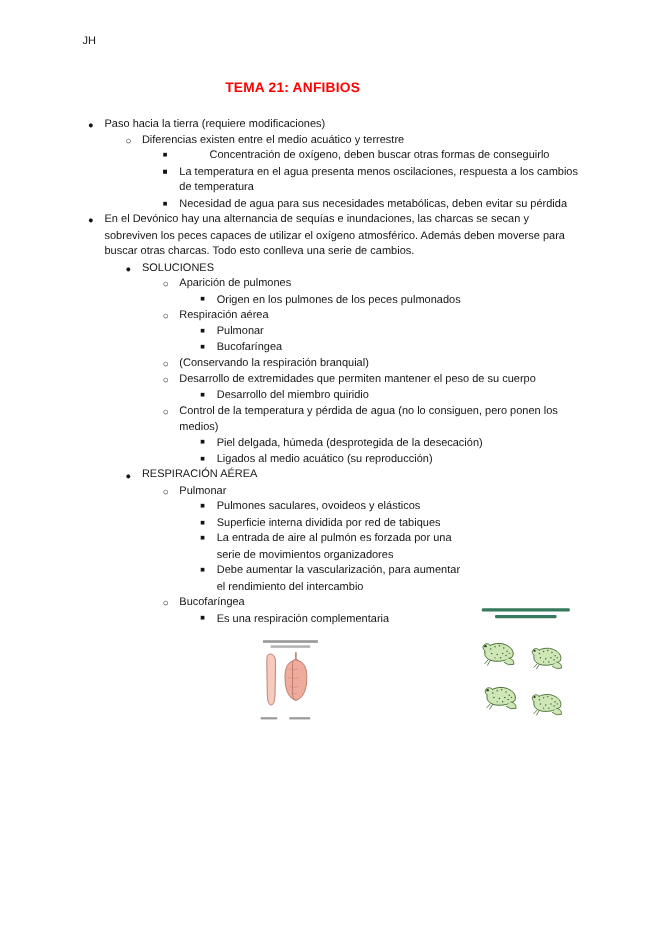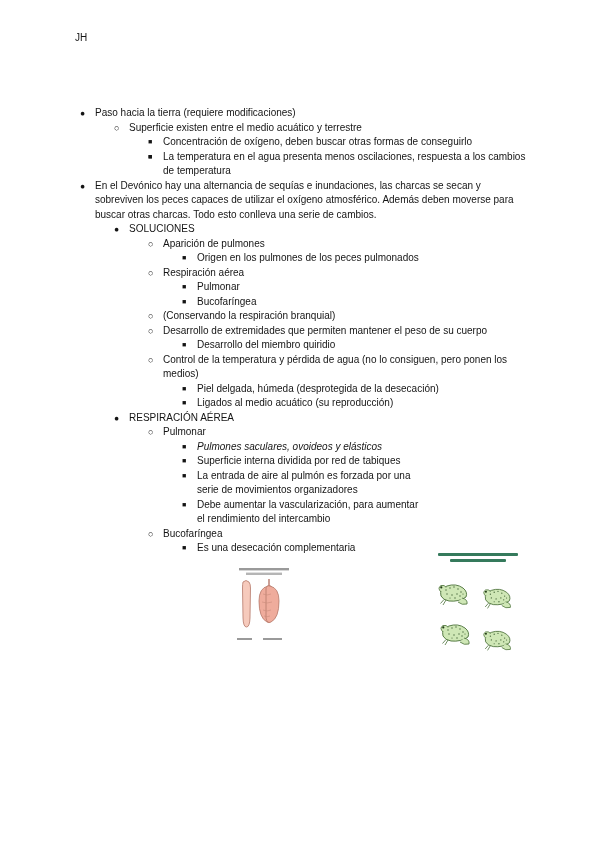--- a/index.html
+++ b/index.html
@@ -23,49 +23,51 @@
   .figure-frogs { position:absolute; left:430px; top:547px; width:96px; height:118px; }
   .figure-lungs { margin-top:10px; margin-left:150px; width:78px; height:80px; }
 </style>
 </head>
 <body>
 
 <div class="page">
 
   <div class="doc-header">JH</div>
 
+  <div class="doc-title" style="color: rgb(255, 0, 0);">TEMA 21: ANFIBIOS</div>
 
   <div class="outline" id="outline">
 
   <div class="item" style="padding-left: 20px;"><span class="marker m-disc" style="left: 5px;">●</span><span>Paso hacia la tierra (requiere modificaciones)</span></div>
-      <div class="item" style="padding-left: 54px;"><span class="marker m-circle" style="left: 39px;">○</span><span>Superficie existen entre el medio acuático y terrestre</span></div>
-      <div class="item" style="padding-left: 88px;"><span class="marker m-square" style="left: 73px;">■</span><span>Concentración de oxígeno, deben buscar otras formas de conseguirlo</span></div>
+      <div class="item" style="padding-left: 54px;"><span class="marker m-circle" style="left: 39px;">○</span><span>Diferencias existen entre el medio acuático y terrestre</span></div>
+      <div class="item" style="padding-left: 88px; text-align: center;"><span class="marker m-square" style="left: 73px;">■</span><span>Concentración de oxígeno, deben buscar otras formas de conseguirlo</span></div>
       <div class="item" style="padding-left: 88px;"><span class="marker m-square" style="left: 73px;">■</span></div>
       <div class="item" style="padding-left: 88px;"><span class="marker m-square" style="left: 73px;">■</span><span>La temperatura en el agua presenta menos oscilaciones, respuesta a los cambios de temperatura</span></div>
+      <div class="item" style="padding-left: 88px;"><span class="marker m-square" style="left: 73px;">■</span><span>Necesidad de agua para sus necesidades metabólicas, deben evitar su pérdida</span></div>
       <div class="item" style="padding-left: 20px;"><span class="marker m-disc" style="left: 5px;">●</span><span>En el Devónico hay una alternancia de sequías e inundaciones, las charcas se secan y sobreviven los peces capaces de utilizar el oxígeno atmosférico. Además deben moverse para buscar otras charcas. Todo esto conlleva una serie de cambios.</span></div>
       <div class="item" style="padding-left: 54px;"><span class="marker m-disc" style="left: 39px;">●</span><span>SOLUCIONES</span></div>
       <div class="item" style="padding-left: 88px;"><span class="marker m-circle" style="left: 73px;">○</span><span>Aparición de pulmones</span></div>
       <div class="item" style="padding-left: 122px;"><span class="marker m-square" style="left: 107px;">■</span><span>Origen en los pulmones de los peces pulmonados</span></div>
       <div class="item" style="padding-left: 88px;"><span class="marker m-circle" style="left: 73px;">○</span><span>Respiración aérea</span></div>
       <div class="item" style="padding-left: 122px;"><span class="marker m-square" style="left: 107px;">■</span><span>Pulmonar</span></div>
       <div class="item" style="padding-left: 122px;"><span class="marker m-square" style="left: 107px;">■</span><span>Bucofaríngea</span></div>
       <div class="item" style="padding-left: 88px;"><span class="marker m-circle" style="left: 73px;">○</span><span>(Conservando la respiración branquial)</span></div>
       <div class="item" style="padding-left: 88px;"><span class="marker m-circle" style="left: 73px;">○</span><span>Desarrollo de extremidades que permiten mantener el peso de su cuerpo</span></div>
       <div class="item" style="padding-left: 122px;"><span class="marker m-square" style="left: 107px;">■</span><span>Desarrollo del miembro quiridio</span></div>
       <div class="item" style="padding-left: 88px;"><span class="marker m-circle" style="left: 73px;">○</span><span>Control de la temperatura y pérdida de agua (no lo consiguen, pero ponen los medios)</span></div>
       <div class="item" style="padding-left: 122px;"><span class="marker m-square" style="left: 107px;">■</span><span>Piel delgada, húmeda (desprotegida de la desecación)</span></div>
       <div class="item" style="padding-left: 122px;"><span class="marker m-square" style="left: 107px;">■</span><span>Ligados al medio acuático (su reproducción)</span></div>
       <div class="item" style="padding-left: 54px;"><span class="marker m-disc" style="left: 39px;">●</span><span>RESPIRACIÓN AÉREA</span></div>
       <div class="item" style="padding-left: 88px;"><span class="marker m-circle" style="left: 73px;">○</span><span>Pulmonar</span></div>
-      <div class="item narrow" style="padding-left: 122px; font-style: italic;"><span class="marker m-square" style="left: 107px;">■</span><span>Pulmones saculares, ovoideos y elásticos</span></div>
+      <div class="item narrow" style="padding-left: 122px;"><span class="marker m-square" style="left: 107px;">■</span><span>Pulmones saculares, ovoideos y elásticos</span></div>
       <div class="item narrow" style="padding-left: 122px;"><span class="marker m-square" style="left: 107px;">■</span><span>Superficie interna dividida por red de tabiques</span></div>
       <div class="item narrow" style="padding-left: 122px;"><span class="marker m-square" style="left: 107px;">■</span><span>La entrada de aire al pulmón es forzada por una serie de movimientos organizadores</span></div>
       <div class="item narrow" style="padding-left: 122px;"><span class="marker m-square" style="left: 107px;">■</span><span>Debe aumentar la vascularización, para aumentar el rendimiento del intercambio</span></div>
       <div class="item" style="padding-left: 88px;"><span class="marker m-circle" style="left: 73px;">○</span><span>Bucofaríngea</span></div>
-      <div class="item" style="padding-left: 122px;"><span class="marker m-square" style="left: 107px;">■</span><span>Es una desecación complementaria</span></div>
+      <div class="item" style="padding-left: 122px;"><span class="marker m-square" style="left: 107px;">■</span><span>Es una respiración complementaria</span></div>
       <div class="figure-lungs">
 <svg viewBox="0 0 78 80" width="78" height="80">
   <rect x="14" y="2" width="50" height="2.4" fill="#9a9a9a"></rect>
   <rect x="21" y="6.6" width="36" height="2.4" fill="#b5b5b5"></rect>
   <path d="M18,16 q3,-3 6,0 q1.5,2 1.5,6 l-0.5,30 q-0.3,9 -3.5,9 q-3.2,0 -3.5,-9 l-0.5,-30 q0,-4 0.5,-6 z" fill="#f6cabc" stroke="#b5786a" stroke-width="0.8"></path>
   <path d="M44,13 l0,7" stroke="#b5786a" stroke-width="1.4" fill="none"></path>
   <path d="M43,20 q-9,2 -9,15 q0,17 8,21 q4,2 5,-4 l0,-29 q0,-4 -4,-3 z" fill="#efac9c" stroke="#b5786a" stroke-width="0.8"></path>
   <path d="M45,20 q9,2 9,15 q0,17 -8,21 q-4,2 -5,-4 l0,-29 q0,-4 4,-3 z" fill="#efac9c" stroke="#b5786a" stroke-width="0.8"></path>
   <path d="M38,28 q4,2 8,0 M37,36 q5,2 10,0 M38,44 q4,2 8,0 M39,50 q3,1.5 6,0" stroke="#c98b7b" stroke-width="0.6" fill="none"></path>
   <rect x="12" y="72" width="15" height="2" fill="#9a9a9a"></rect>

